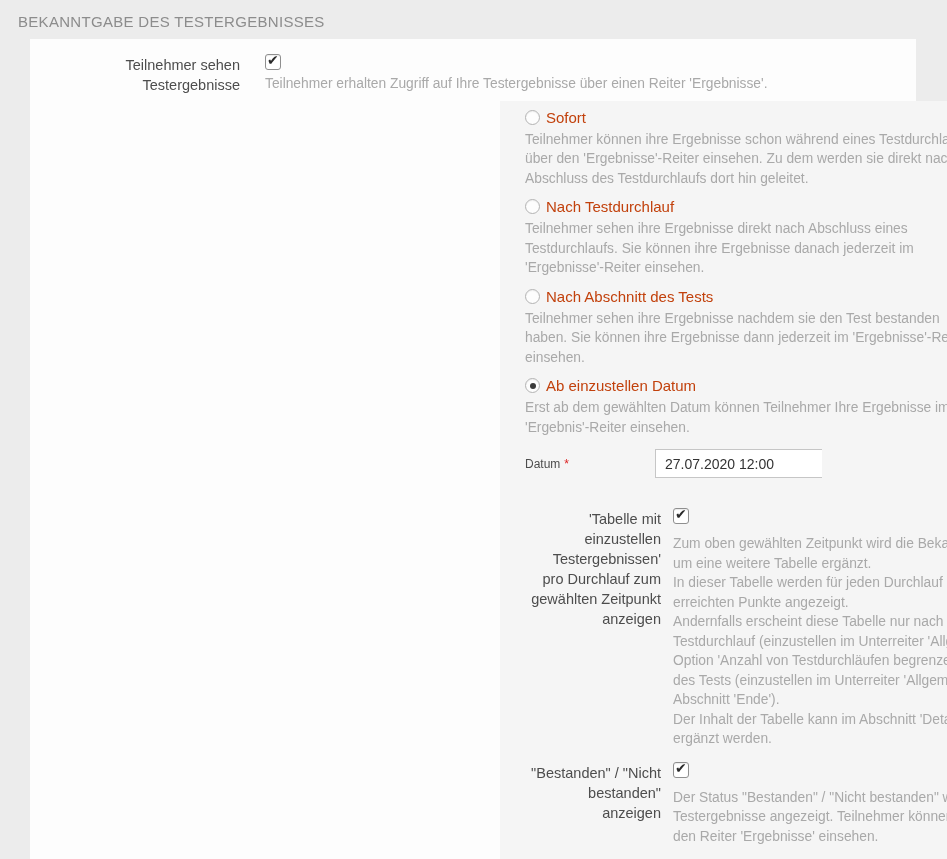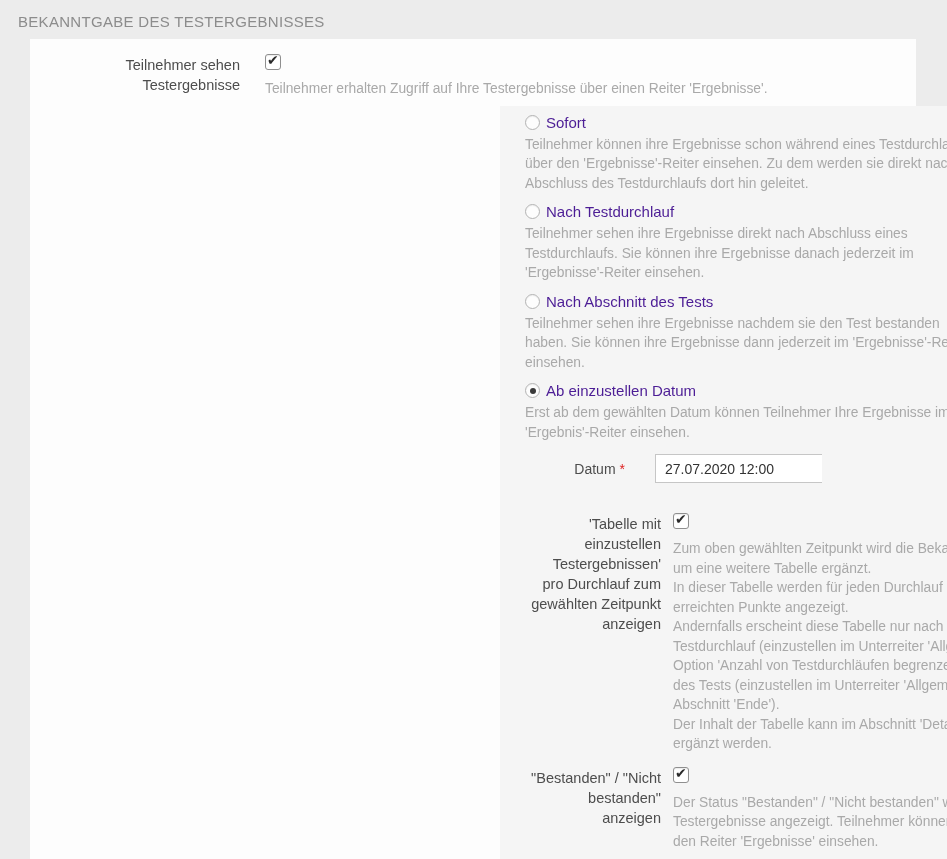--- a/index.html
+++ b/index.html
@@ -31,21 +31,21 @@
     color: #4d4d4d;
     padding-top: 1px;
     flex: none;
   }
   .value-col { margin-left: 25px; flex: 1; }
   .help {
     color: #a9a9a9;
     font-size: 13.8px;
     line-height: 19.5px;
   }
-  .help-first { margin-top: 5px; max-width: 620px; }
+  .help-first { max-width: 620px; }
 
   
   .checkbox {
     display: inline-block;
     width: 16px; height: 16px;
     background: #fff;
     border: 1px solid #8f8f8f;
     border-radius: 3px;
     position: relative;
     cursor: pointer;
@@ -105,29 +105,28 @@
     display: inline-block;
     max-width: 132px;
     text-align: right;
   }
   .sub-content { margin-left: 12px; width: 450px; }
 
   .req { color: #dd2222; margin-left: 4px; }
 
   .option { margin-bottom: 10px; }
   .option-head { display: flex; align-items: center; }
-  .option-label { font-size: 15px; color: #4c1d95; cursor: pointer; }
+  .option-label { font-size: 15px; color: #c2410c; cursor: pointer; }
   .option .help { margin-top: 4px; }
 
   
   .date-row { display: flex; align-items: center; margin: 12px 0 17px 0; }
   .date-label {
     width: 100px; flex: none;
-    text-align: right;
-    font-size: 14px; color: #4d4d4d;
+    font-size: 12px; color: #4d4d4d;
   }
   .input-group { display: flex; margin-left: 30px; }
   .date-input {
     width: 167px; height: 29px;
     border: 1px solid #c6c6c6;
     border-right: none;
     background: #fff;
     font-family: "Liberation Sans", "DejaVu Sans", sans-serif;
     font-size: 14px;
     color: #333;

